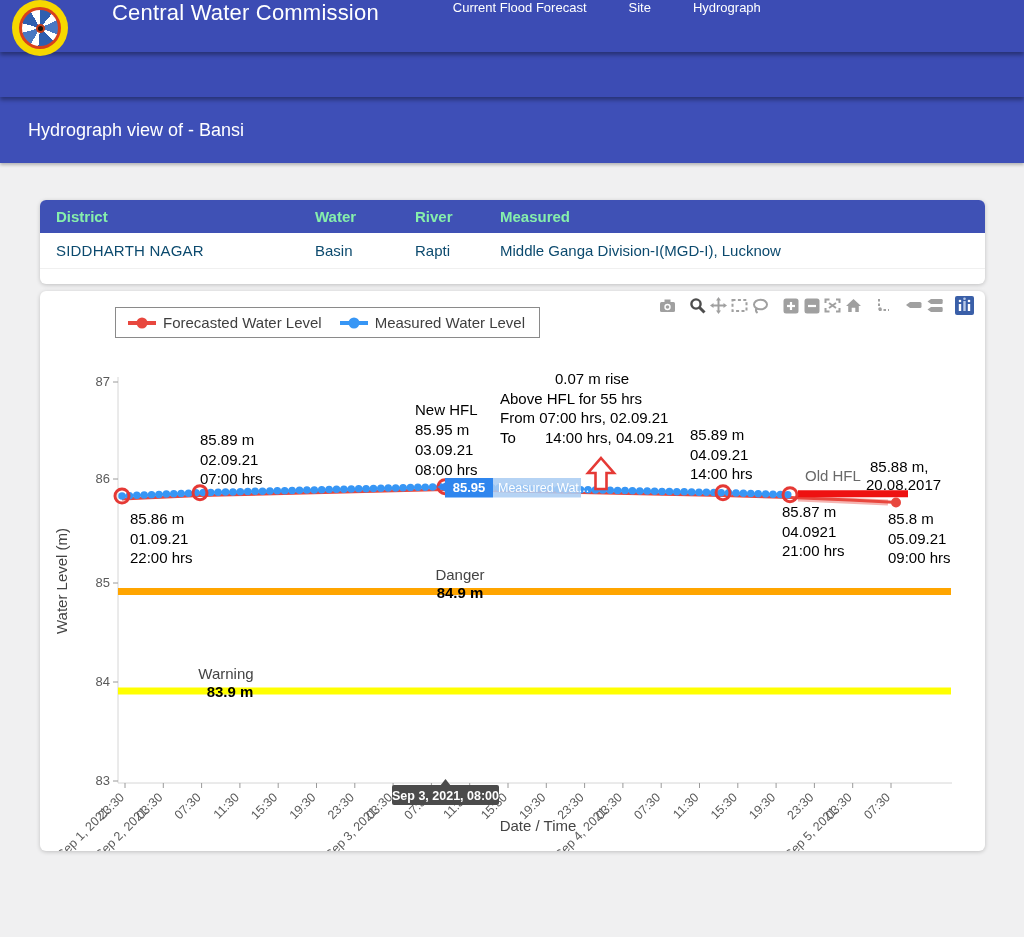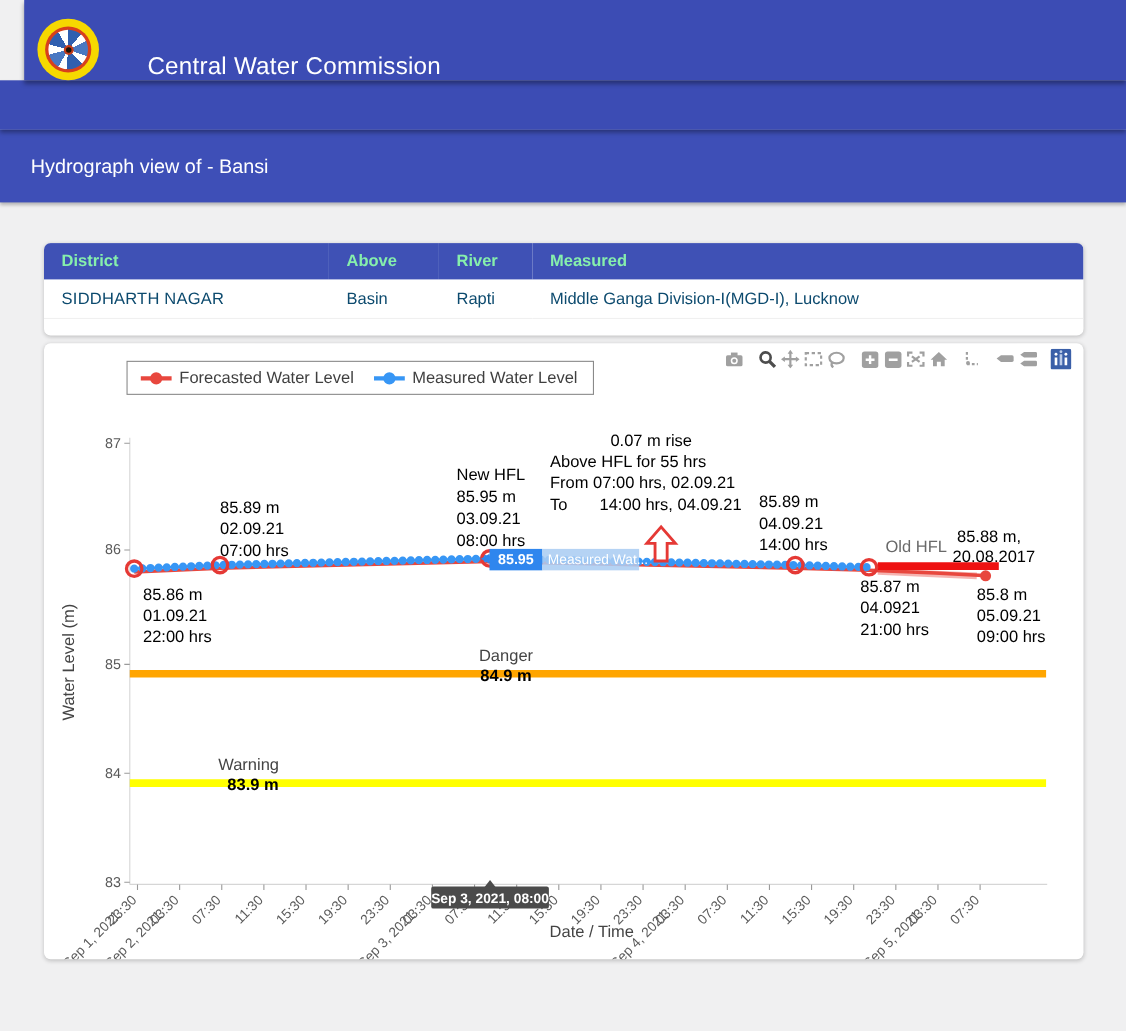--- a/index.html
+++ b/index.html
@@ -1,21 +1,21 @@
 <!DOCTYPE html>
 <html><head>
 <meta charset="utf-8">
 <style>
   * { margin:0; padding:0; box-sizing:border-box; }
   html,body { width:1024px; height:937px; overflow:hidden; background:#f0f0f1;
               font-family:"Liberation Sans", sans-serif; }
 
   
-  .topbar { position:relative; height:73px; background:#3c4cb4;
-            box-shadow:0 3px 4px rgba(0,0,0,.35); display:flex; align-items:flex-end; z-index:30;margin-left:22px; }
+  .topbar { position:relative; height:52px; background:#3c4cb4;
+            box-shadow:0 3px 4px rgba(0,0,0,.35); display:flex; align-items:flex-start; z-index:30; }
   .bar2   { position:relative; height:45px; background:#3c4cb4;
             box-shadow:0 3px 4px rgba(0,0,0,.35); z-index:20; }
   .pagebar{ position:relative; height:66px; background:#3e4fb7; display:flex; align-items:center;
             box-shadow:0 2px 3px rgba(0,0,0,.25); z-index:10; }
   .pagebar h1 { color:#fff; font-size:18px; font-weight:400; padding-left:28px;text-align:right; }
 
   .logo { width:56px; height:56px; border-radius:50%; background:#f6d800; margin-left:12px;
           display:flex; align-items:center; justify-content:center; flex:0 0 auto; }
   .logo .ring { width:42px; height:42px; border-radius:50%; background:#d8401c;
           display:flex; align-items:center; justify-content:center; }
@@ -77,34 +77,39 @@
 
 <div class="topbar">
   <div class="logo">
     <div class="ring">
         <div class="core">
           <div class="dot"></div>
         </div>
       </div>
   </div>
   <div class="app-title">Central Water Commission</div>
+  <div class="nav">
+    <a>Current Flood Forecast</a>
+    <a>Site</a>
+    <a>Hydrograph</a>
+  </div>
 </div>
 <div class="bar2"></div>
 <div class="pagebar">
   <h1>Hydrograph view of - Bansi</h1>
 </div>
 
 <div class="content">
 
   <div class="card station-card">
     <table class="station">
       <thead>
         <tr>
           <th class="col-district">District</th>
-          <th class="col-basin">Above</th>
+          <th class="col-basin">Water</th>
           <th class="col-river">River</th>
           <th>Measured</th>
         </tr>
       </thead>
       <tbody>
         <tr>
           <td>SIDDHARTH NAGAR</td>
           <td>Basin</td>
           <td>Rapti</td>
           <td>Middle Ganga Division-I(MGD-I), Lucknow</td>

